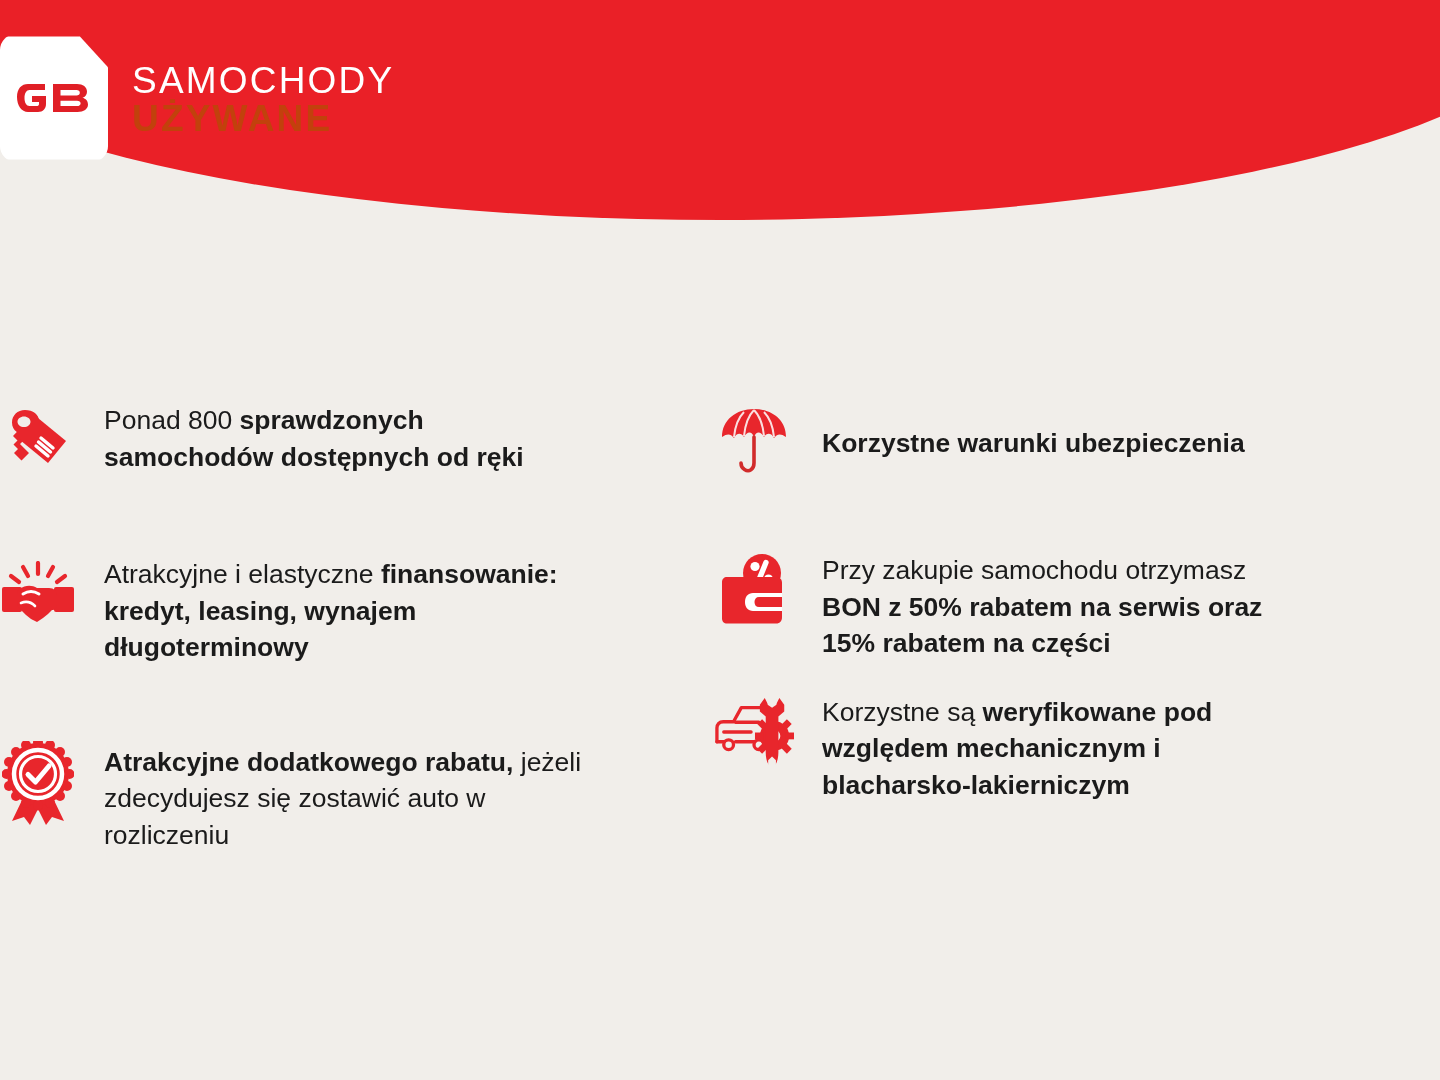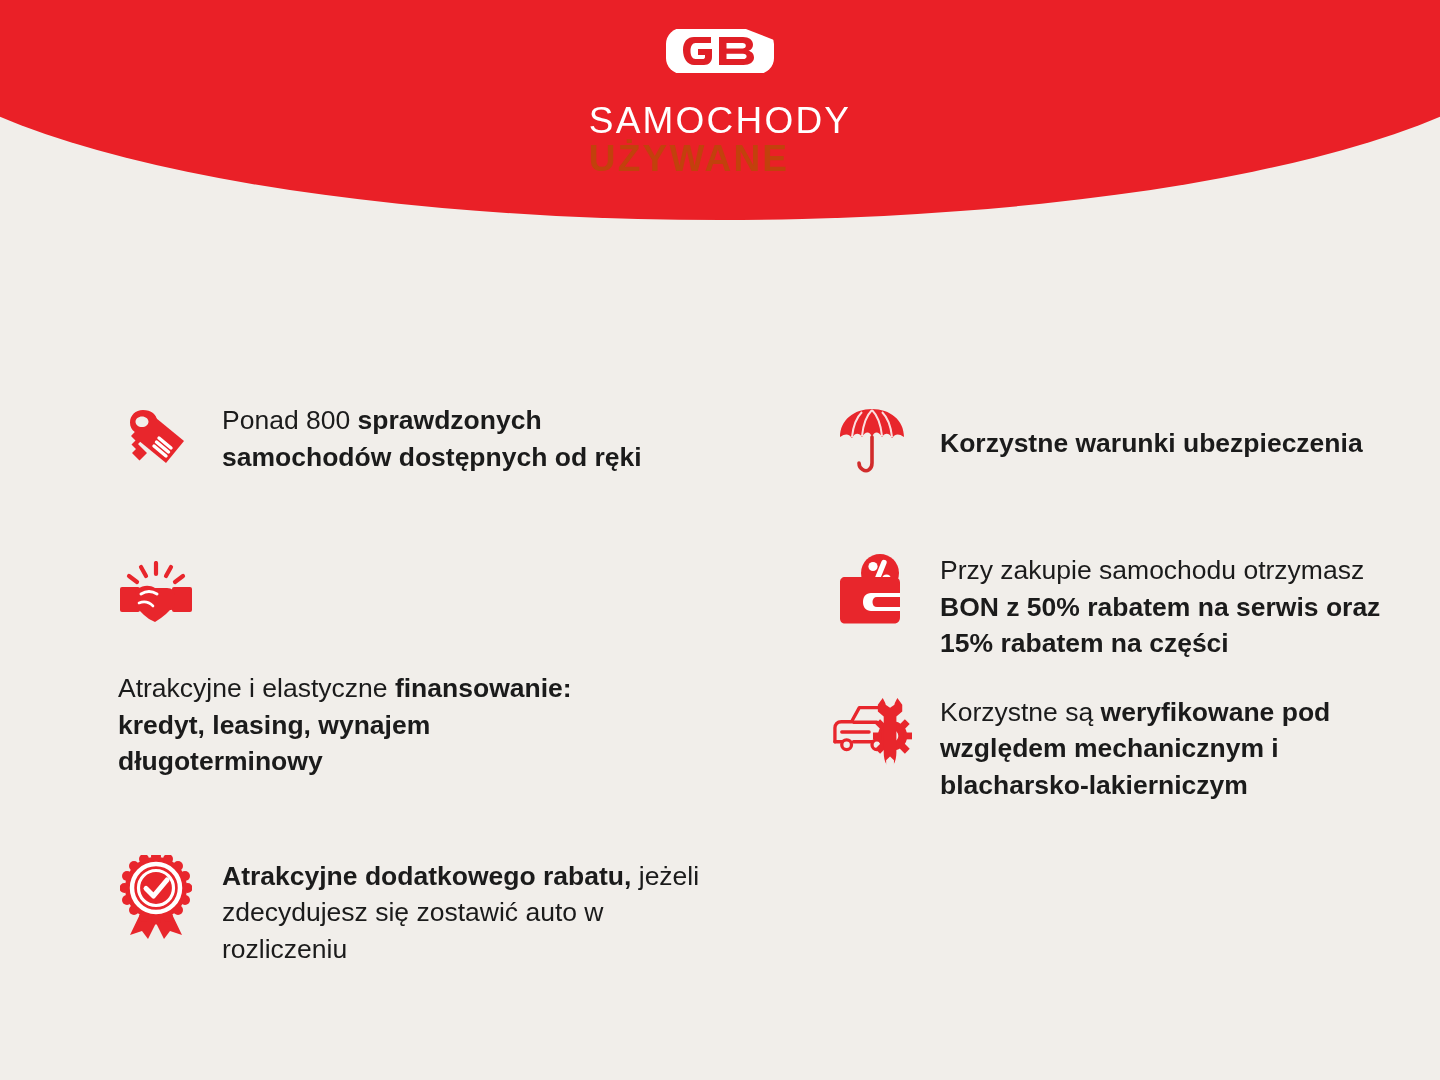--- a/index.html
+++ b/index.html
@@ -31,21 +31,20 @@
     position: absolute;
     left: 0;
     right: 0;
     top: 28px;
     height: 140px;
     display: flex;
     align-items: center;
     justify-content: flex-start;
     gap: 24px;
     z-index: 3;
-    flex-direction: column;
   }
 
   .logo-mark {
     width: 108px;
     height: 128px;
     background: #ffffff;
     border-radius: 16px;
     position: relative;
     display: flex;
     align-items: center;
@@ -79,21 +78,20 @@
   
   .benefits {
     position: absolute;
     left: 0;
     top: 398px;
     width: 1440px;
     z-index: 2;
     display: grid;
     grid-template-columns: 660px 660px;
     column-gap: 0px;
-    padding-left: 118px;
     box-sizing: border-box;
   }
 
   .col { display: flex; flex-direction: column; }
 
   .benefit {
     display: flex;
     align-items: flex-start;
     gap: 28px;
     margin-bottom: 52px;
@@ -114,21 +112,21 @@
     line-height: 1.38;
     color: #1b1b1b;
     font-weight: 400;
     padding-top: 4px;
     max-width: 480px;
   }
   .benefit-text b { font-weight: 700; }
 
   
   .left-col .benefit:nth-child(1) { margin-bottom: 68px; }
-  .left-col .benefit:nth-child(2) { margin-bottom: 74px; flex-direction: column; }
+  .left-col .benefit:nth-child(2) { margin-bottom: 74px; }
   .right-col .benefit:nth-child(1) { margin-bottom: 64px; }
   .right-col .benefit:nth-child(2) { margin-bottom: 28px; }
 
   .right-col { padding-left: 54px; }
   .right-col .benefit-icon { width: 80px; }
 
   .b-umbrella { align-items: center; }
 </style>
 </head>
 <body>

